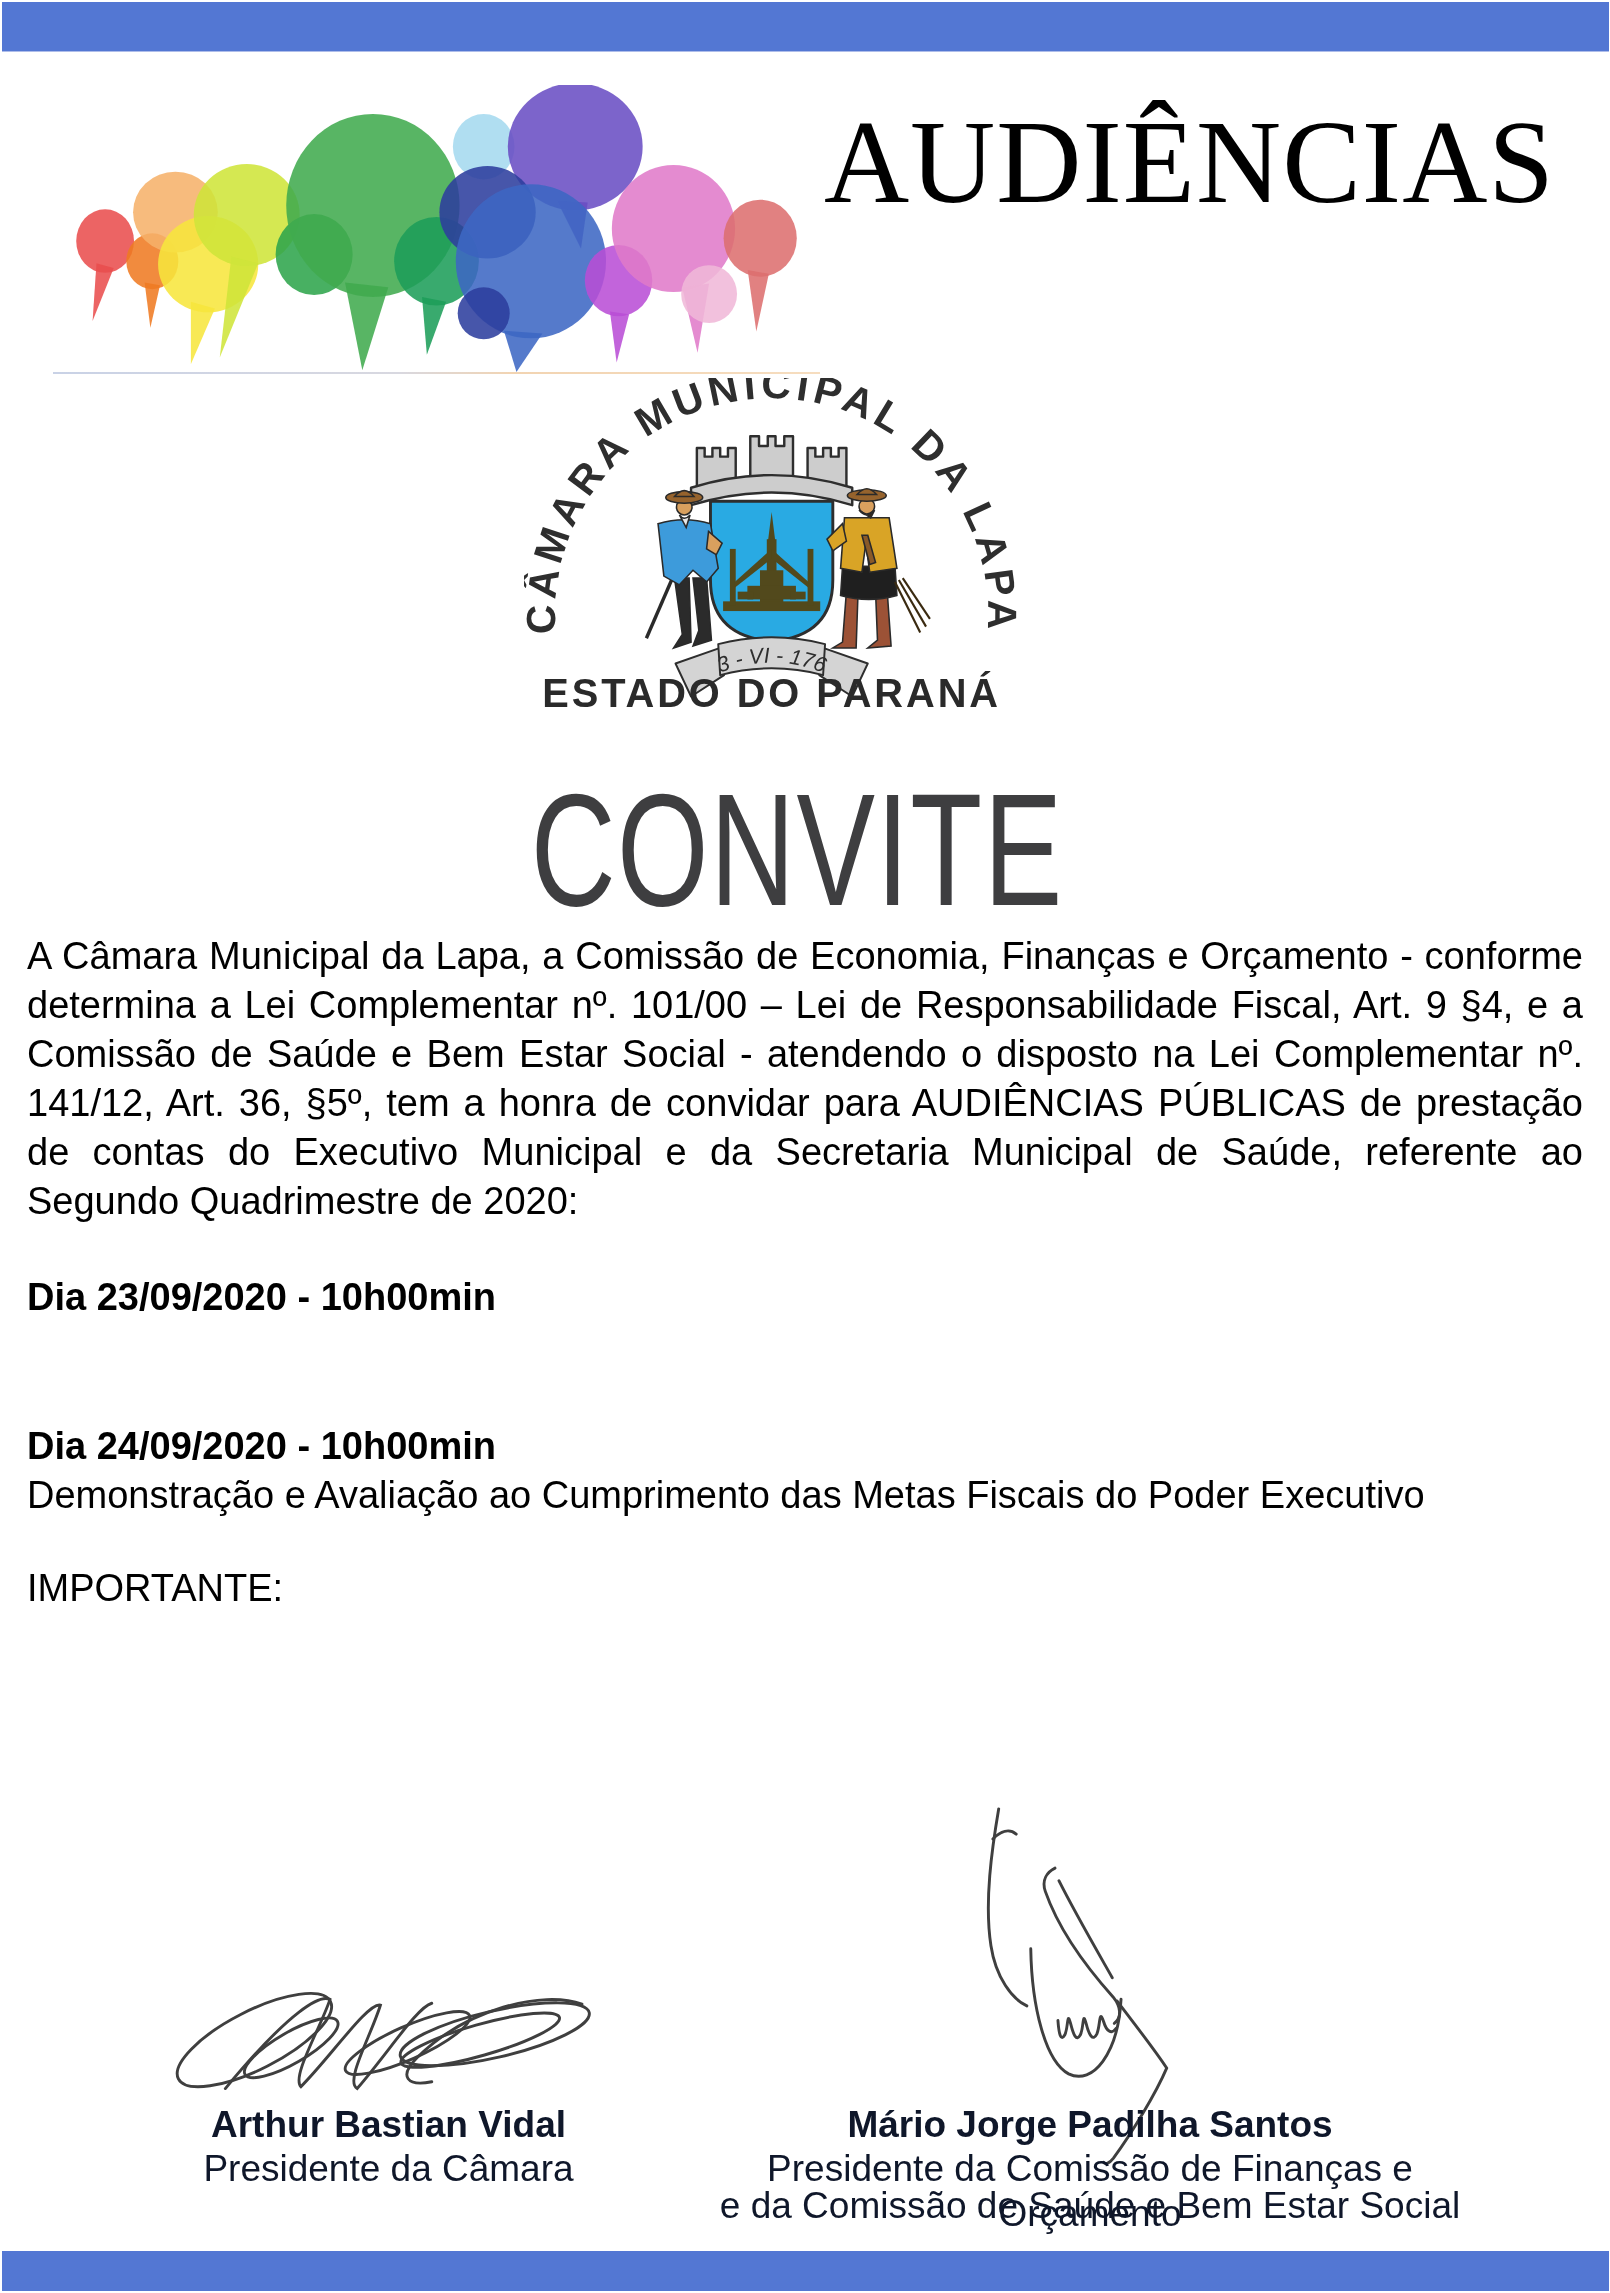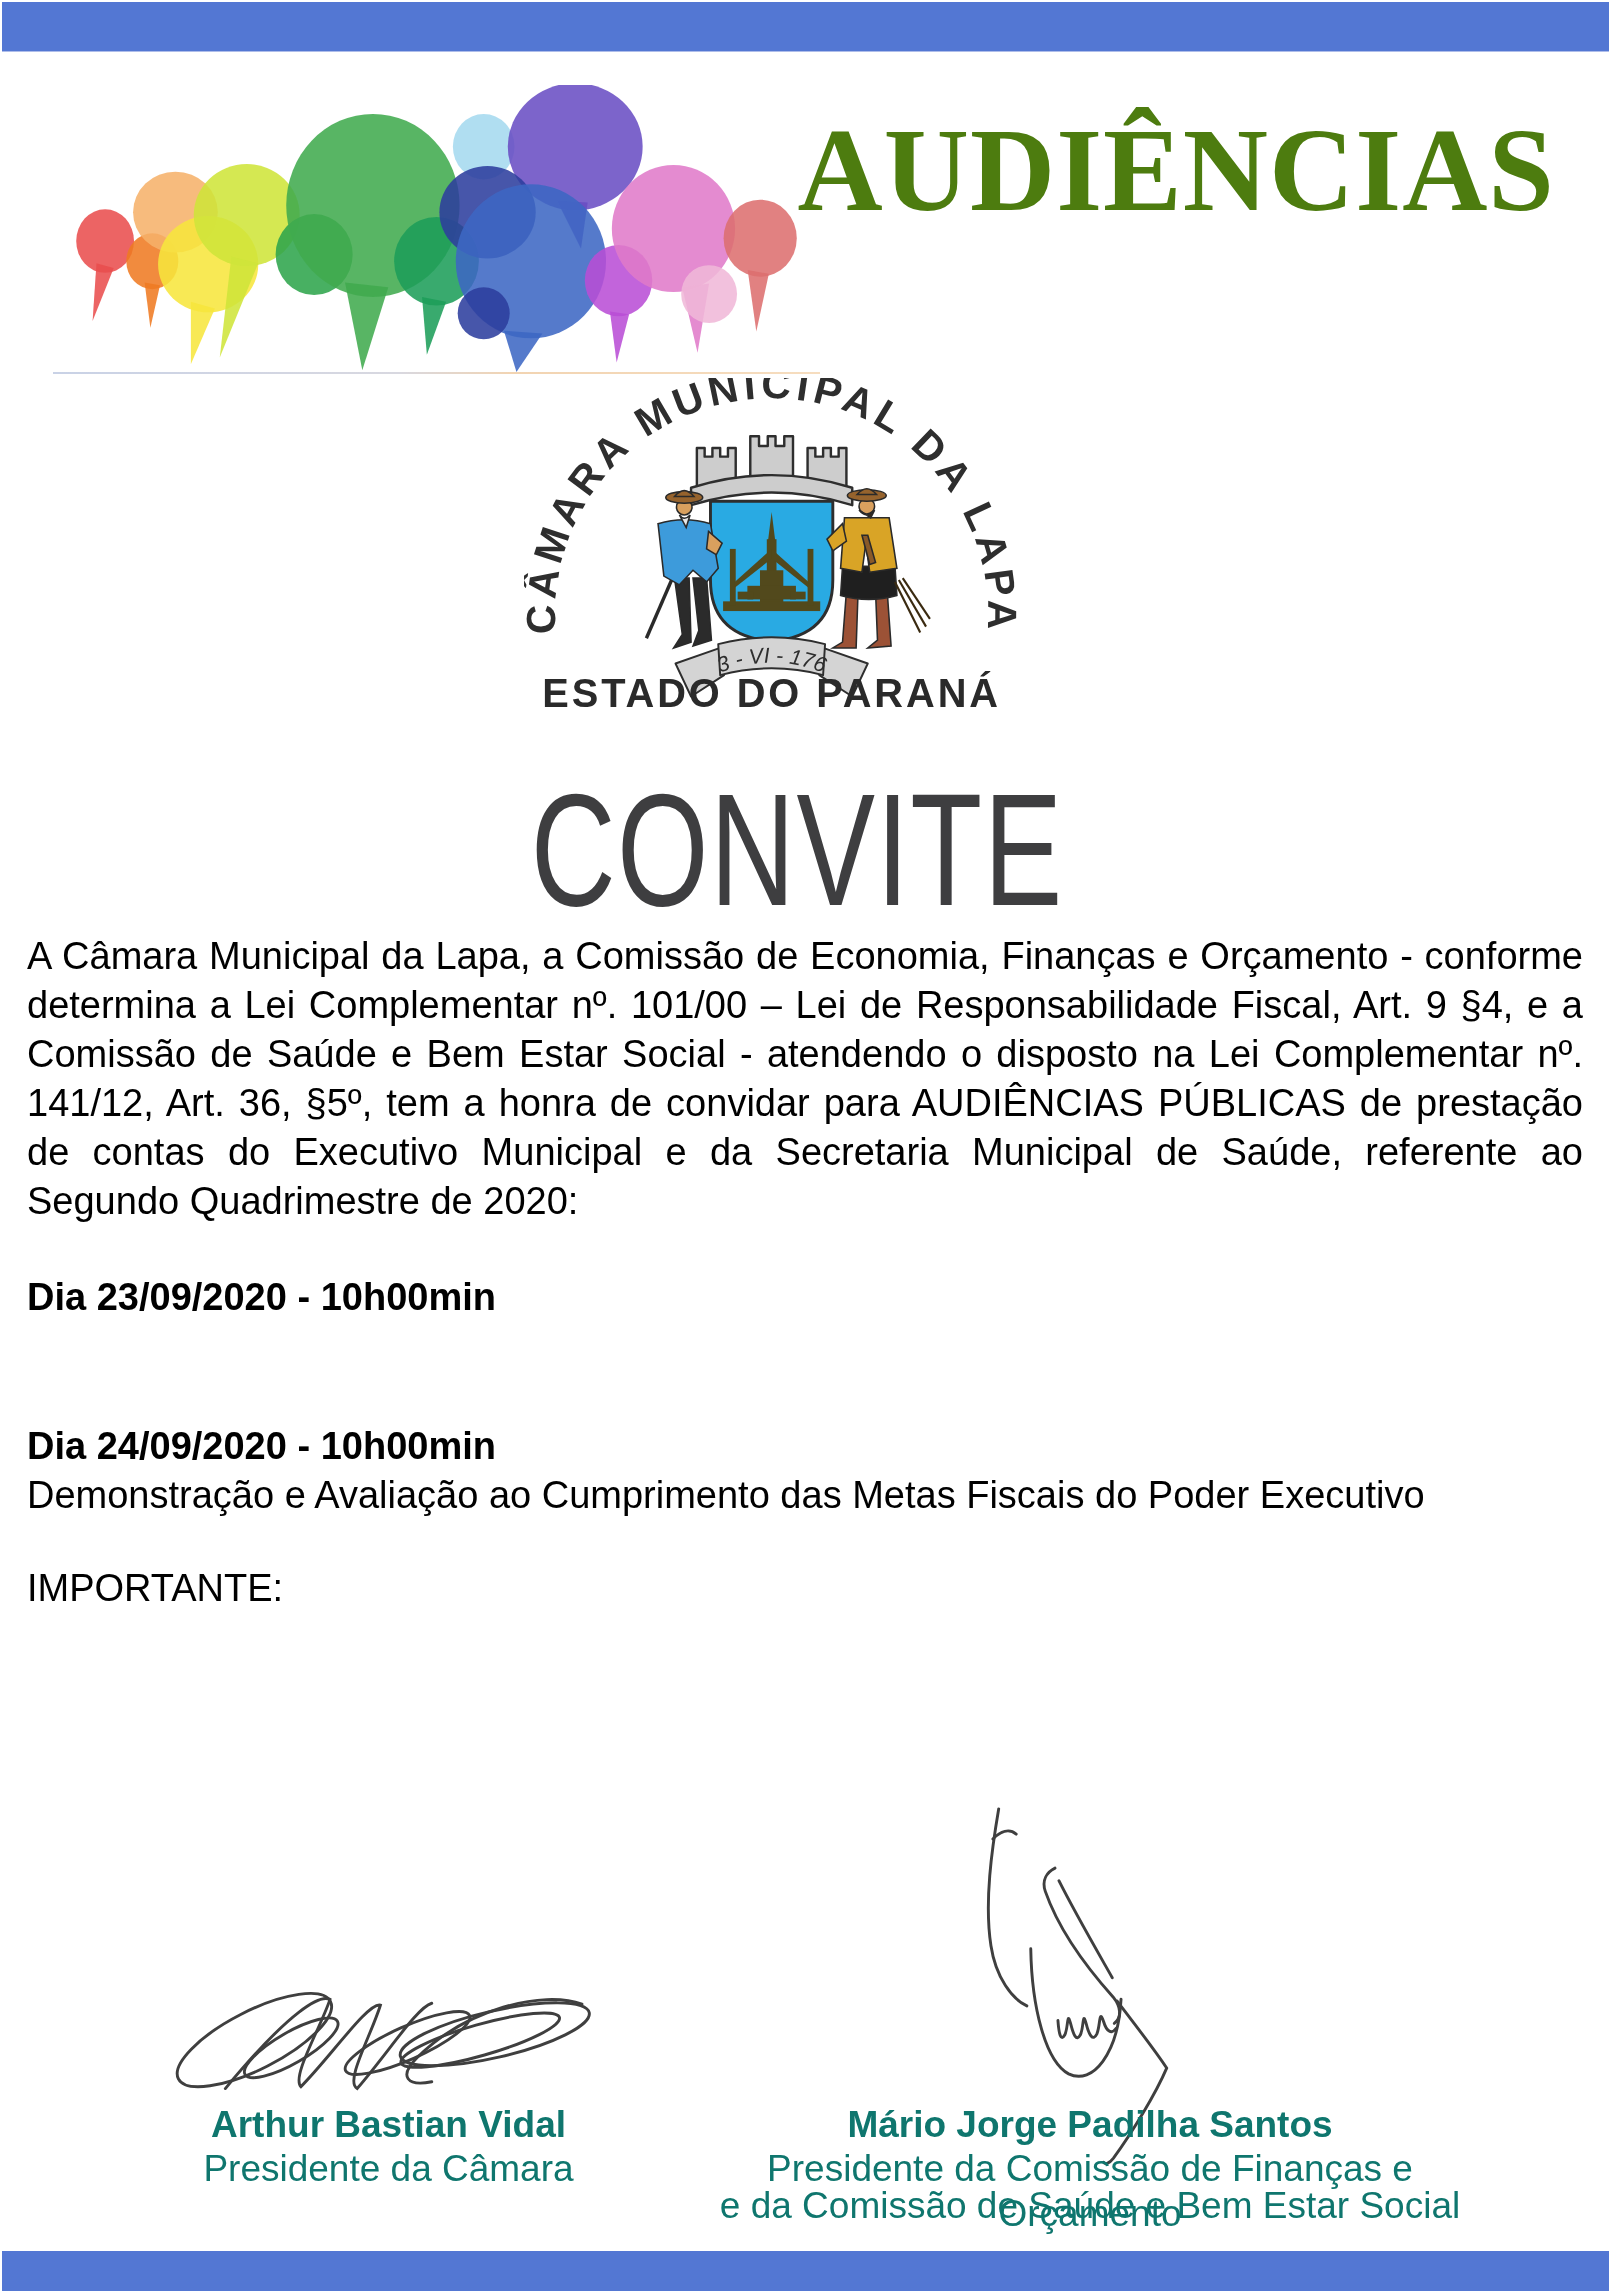--- a/index.html
+++ b/index.html
@@ -9,42 +9,42 @@
   }
   .bar{position:absolute;left:1.9px;width:1607px;background:#5377d3;}
   .bar.top{top:1.9px;height:49px;border-bottom:1.9px solid #aebdea;}
   .bar.bottom{top:2251px;height:40px;}
   .bubbles{position:absolute;left:53px;top:85px;width:767px;height:289px;}
   .bubbles-edge{
     position:absolute;left:53px;top:372px;width:767px;height:1.9px;
     background:linear-gradient(to right,#c9d2e6 0%,#d8d8e0 45%,#f2d4b2 60%,#f6ddbf 100%);
   }
   .main-title{
-    position:absolute;top:124px;right:56px;text-align:right;
-    font-family:"Liberation Serif", serif;font-weight:bold;
-    font-size:118px;line-height:94px;color:#4d7c0f;letter-spacing:1px;
+    position:absolute;top:116px;right:56px;text-align:right;
+    font-family:"Liberation Serif", serif;font-weight:normal;
+    font-size:118px;line-height:94px;color:#000000;letter-spacing:1px;
   }
   .emblem{position:absolute;left:524px;top:378px;width:505px;height:369px;}
   .convite{
     position:absolute;left:0;top:771px;width:1611px;text-align:center;
     font-size:159px;font-weight:400;color:#3e3e40;letter-spacing:1.9px;
     transform:scaleX(0.74);transform-origin:48% 50%;
     line-height:159px;white-space:nowrap;
   }
   .bodytext{position:absolute;left:27px;width:1556px;font-size:38px;line-height:49px;color:#000000;}
   .intro{top:932px;text-align:justify;}
   .event1{top:1273px;}
   .event2{top:1422px;}
   .event-date{font-weight:bold;}
   .important{top:1564px;}
   .important-body{text-align:justify;}
   .sig-svg{position:absolute;pointer-events:none;}
   .sig-left-svg{left:165px;top:1980px;width:456px;height:126px;}
   .sig-right-svg{left:956px;top:1800px;width:233px;height:374px;}
-  .caption{position:absolute;text-align:center;font-size:37px;line-height:45px;color:#0f766e;}
+  .caption{position:absolute;text-align:center;font-size:37px;line-height:45px;color:#0f172a;}
   .cap-name{font-weight:bold;}
   .col-left{left:146px;width:485px;}
   .col-right{left:702px;width:776px;}
   .row-name{top:2102px;}
   .row-role1{top:2146px;}
   .row-role2{top:2183px;}
   svg text{font-family:"Liberation Sans", sans-serif;}
 </style>
 </head>
 <body>

